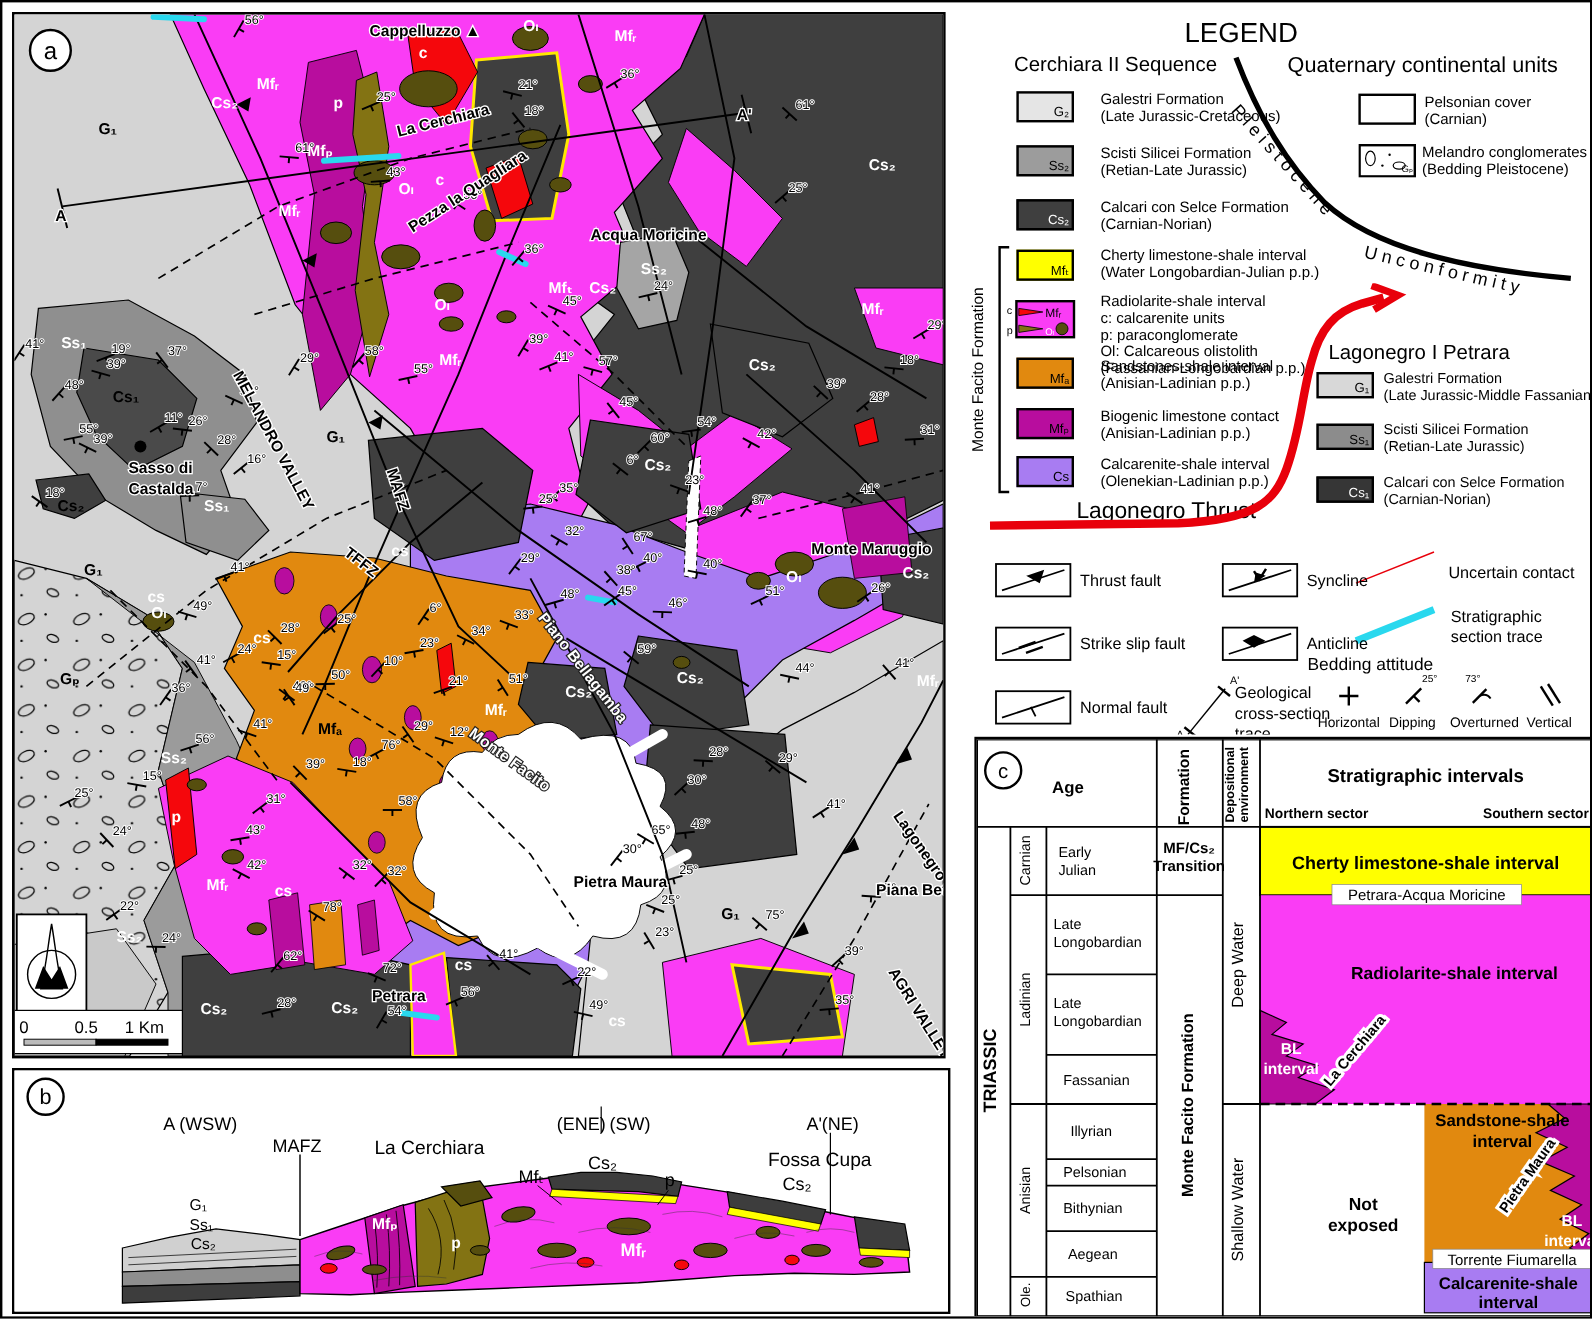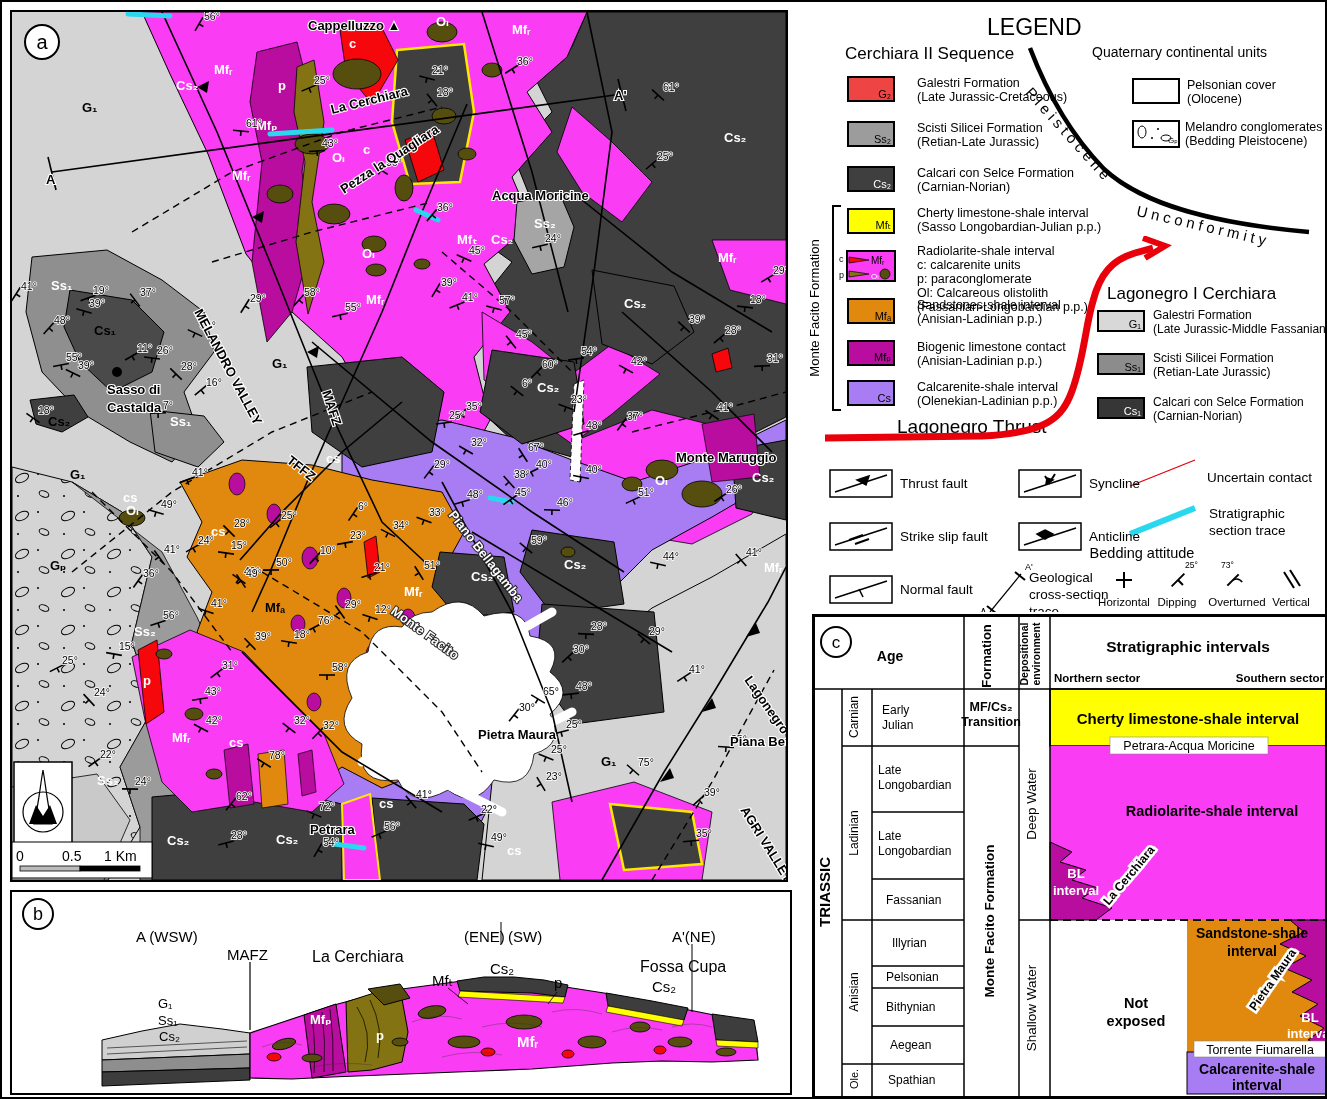--- a/index.html
+++ b/index.html
@@ -988,39 +988,39 @@
       <text x="505" y="155" font-size="15">Mfᵣ</text>
     </g>
     <circle cx="26" cy="22" r="15" fill="#fff" stroke="#000" stroke-width="2"></circle>
     <text x="26" y="28" font-size="18" text-anchor="middle">b</text>
   </svg>
 
   <div id="legend">
     <div class="t" style="left:190px;top:8px;font-size:23px;font-weight:normal;">LEGEND</div>
     <div class="t" style="left:48px;top:38px;font-size:17px;">Cerchiara II Sequence</div>
 
-    <div class="swatch" style="left:50px;top:70px;background:#ef4444;">
+    <div class="swatch" style="left:50px;top:70px;background:#e5e5e5;">
         <span class="code">G₂</span>
       </div>
     <div class="t ll" style="left:120px;top:70px;width:270px;white-space:normal;"><span>Galestri Formation</span><br><span>(Late Jurassic-Cretaceous)</span></div>
 
     <div class="swatch" style="left:50px;top:115px;background:#9c9c9c;">
         <span class="code">Ss₂</span>
       </div>
     <div class="t ll" style="left:120px;top:115px;width:270px;white-space:normal;"><span>Scisti Silicei Formation</span><br><span>(Retian-Late Jurassic)</span></div>
 
     <div class="swatch" style="left:50px;top:160px;background:#3f3f3f;">
         <span class="code" style="color:#fff;">Cs₂</span>
       </div>
     <div class="t ll" style="left:120px;top:160px;width:270px;white-space:normal;"><span>Calcari con Selce Formation</span><br><span>(Carnian-Norian)</span></div>
 
     <div class="swatch" style="left:50px;top:202px;background:#ffff00;">
         <span class="code">Mfₜ</span>
       </div>
-    <div class="t ll" style="left:120px;top:200px;width:280px;white-space:normal;"><span>Cherty limestone-shale interval</span><br><span>(Sasso Longobardian-Julian p.p.)</span></div>
+    <div class="t ll" style="left:120px;top:200px;width:280px;white-space:normal;"><span>Cherty limestone-shale interval</span><br><span>(Water Longobardian-Julian p.p.)</span></div>
 
     <svg style="position:absolute;left:32px;top:242px;" width="70" height="36">
       <rect x="18" y="3" width="48" height="30" fill="#fa3cf5" stroke="#000" stroke-width="2"></rect>
       <path d="M20,9 L40,12 L20,15 Z" fill="#f5070c" stroke="#000" stroke-width="0.7"></path>
       <path d="M20,23 L40,26 L20,29 Z" fill="#837313" stroke="#000" stroke-width="0.7"></path>
       <circle cx="56" cy="26" r="5" fill="#564e0e" stroke="#000" stroke-width="0.7"></circle>
       <text x="42" y="16" font-size="10">Mfᵣ</text>
       <text x="10" y="14" font-size="9">c</text>
       <text x="10" y="30" font-size="9">p</text>
       <text x="42" y="31" font-size="8" fill="#fff">Oₗ</text>
@@ -1052,40 +1052,40 @@
       <polyline points="36,4 28,4 28,208 36,208" fill="none" stroke="#000" stroke-width="2"></polyline>
       <text x="14" y="106" font-size="13" text-anchor="middle" transform="rotate(-90 14 106)">Monte Facito Formation</text>
     </svg>
 
     <div class="t" style="left:100px;top:410px;font-size:19px;">Lagonegro Thrust</div>
     <svg style="position:absolute;left:0;top:230px;" width="530px" height="220">
       <path d="M28,202 L185,200 C250,197 265,182 275,155 C287,122 288,92 296,65 C303,38 315,24 338,17 L356,12" fill="none" stroke="#e8000b" stroke-width="7"></path>
       <path d="M346,2 L368,10 L348,22" fill="none" stroke="#e8000b" stroke-width="6"></path>
     </svg>
 
-    <div class="t" style="left:295px;top:38px;font-size:14px;">Quaternary continental units</div>
+    <div class="t" style="left:276px;top:38px;font-size:18px;">Quaternary continental units</div>
     <div class="swatch" style="left:335px;top:72px;background:#fff;"></div>
-    <div class="t ll" style="left:390px;top:72px;width:150px;white-space:normal;"><span>Pelsonian cover</span><br><span>(Olocene)</span></div>
+    <div class="t ll" style="left:390px;top:72px;width:150px;white-space:normal;"><span>Pelsonian cover</span><br><span>(Carnian)</span></div>
     <svg style="position:absolute;left:335px;top:114px;" width="48" height="28">
       <rect x="1" y="1" width="46" height="26" fill="#fff" stroke="#000" stroke-width="2"></rect>
       <ellipse cx="10" cy="12" rx="4" ry="6" fill="none" stroke="#000"></ellipse>
       <ellipse cx="34" cy="18" rx="5" ry="3" fill="none" stroke="#000"></ellipse>
       <circle cx="20" cy="18" r="1" fill="#000"></circle>
         <circle cx="26" cy="9" r="1" fill="#000"></circle>
       <text x="36" y="23" font-size="8">Gₚ</text>
     </svg>
     <div class="t ll" style="left:388px;top:114px;width:155px;white-space:normal;"><span>Melandro conglomerates</span><br><span>(Bedding Pleistocene)</span></div>
 
     <svg style="position:absolute;left:0;top:0;" width="530" height="240">
       <path d="M233,42 C252,92 275,130 307,163 C347,200 420,218 512,226" fill="none" stroke="#000" stroke-width="4.5"></path>
     </svg>
     <div class="t" style="left:238px;top:78px;font-size:15px;letter-spacing:4px;transform:rotate(48deg);transform-origin:left top;">Pleistocene</div>
     <div class="t" style="left:342px;top:196px;font-size:15px;letter-spacing:4px;transform:rotate(13deg);transform-origin:left top;">Unconformity</div>
 
-    <div class="t" style="left:310px;top:278px;font-size:17px;">Lagonegro I Cerchiara</div>
+    <div class="t" style="left:310px;top:278px;font-size:17px;">Lagonegro I Petrara</div>
     <div class="swatch" style="left:300px;top:304px;height:22px;background:#d8d8d8;">
         <span class="code">G₁</span>
       </div>
     <div class="t ll" style="left:356px;top:302px;width:180px;white-space:normal;font-size:12px;"><span>Galestri Formation</span><br><span>(Late Jurassic-Middle Fassanian)</span></div>
     <div class="swatch" style="left:300px;top:347px;height:22px;background:#8c8c8c;">
         <span class="code">Ss₁</span>
       </div>
     <div class="t ll" style="left:356px;top:345px;width:180px;white-space:normal;font-size:12px;"><span>Scisti Silicei Formation</span><br><span>(Retian-Late Jurassic)</span></div>
     <div class="swatch" style="left:300px;top:391px;height:22px;background:#363636;">
         <span class="code" style="color:#fff;">Cs₁</span>

